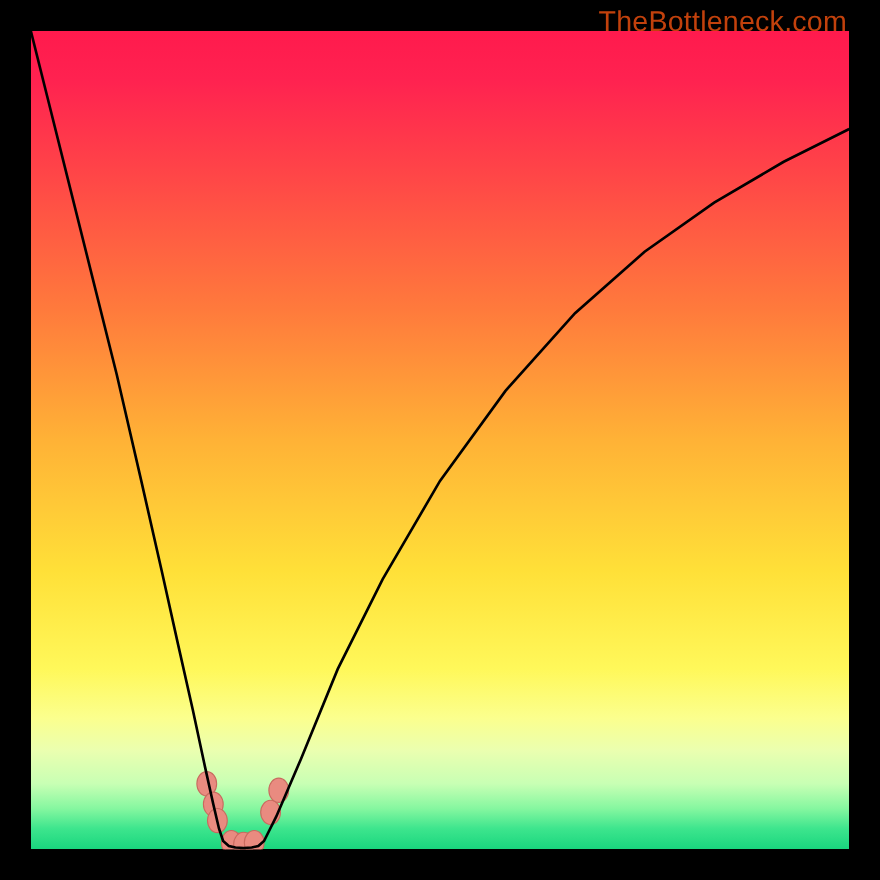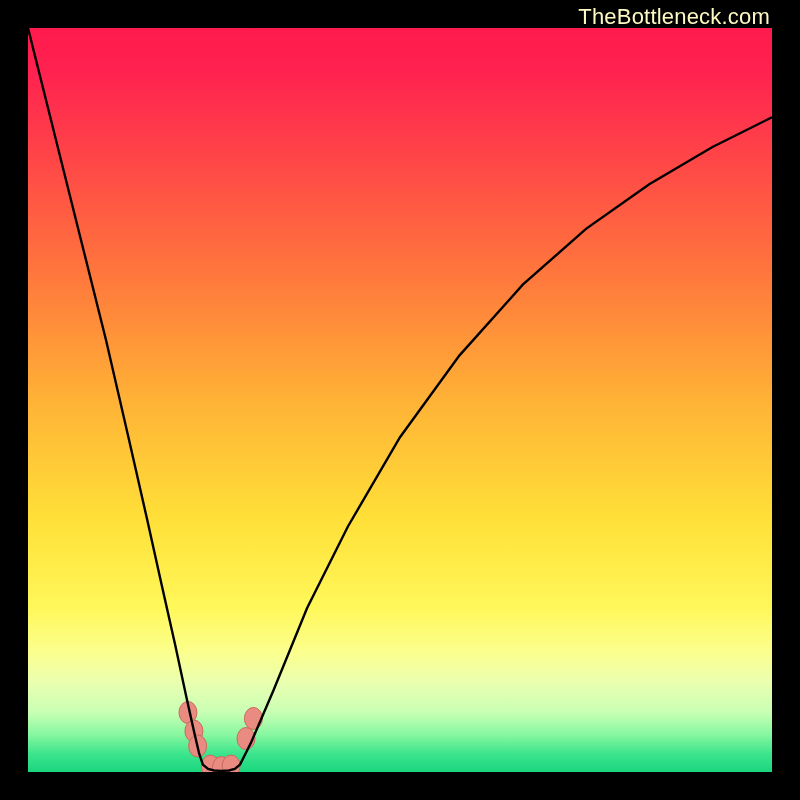--- a/index.html
+++ b/index.html
@@ -31,22 +31,22 @@
     left: 0;
     top: 0;
     width: 100%;
     height: 100%;
     overflow: visible;
   }
   .watermark {
     position: absolute;
     top: 4px;
     right: 30px;
-    color: #fef9c3;
-    font-size: 22px;
+    color: #c2410c;
+    font-size: 26px;
     font-weight: 500;
     letter-spacing: 0.2px;
   }
 </style>
 </head>
 <body>
 
 <div class="watermark">TheBottleneck.com</div>
 
 <div class="frame">

